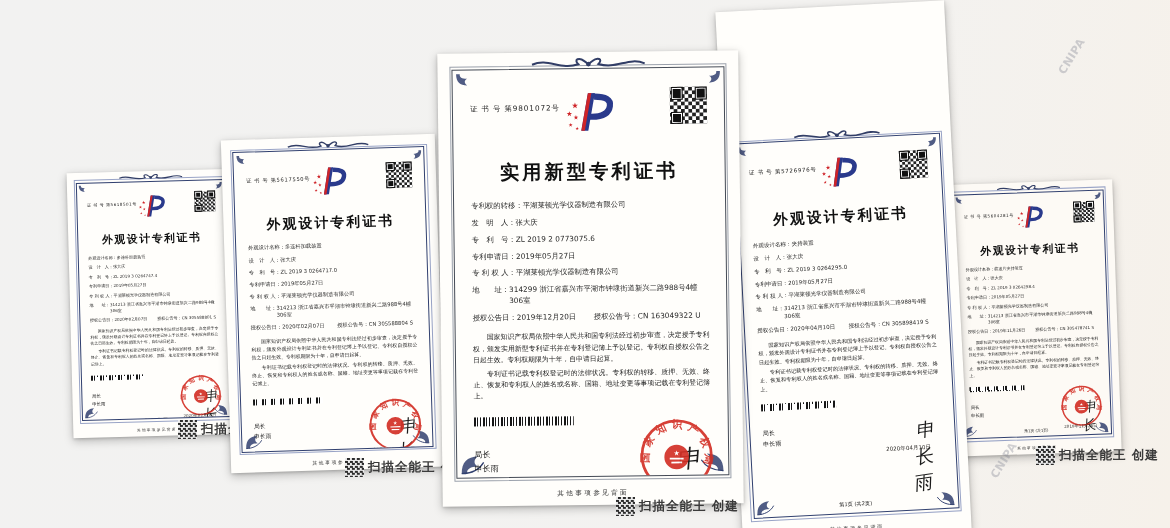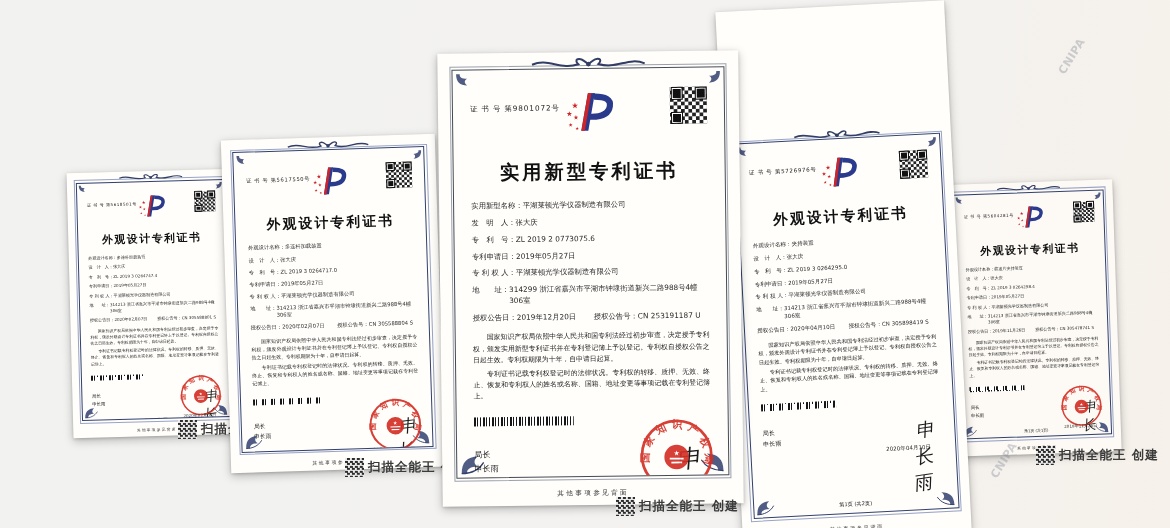--- a/index.html
+++ b/index.html
@@ -296,21 +296,21 @@
               <text x="8" y="41" font-size="6" fill="#cf2428">★</text>
               <text x="16" y="45" font-size="5" fill="#cf2428">★</text>
           </svg>
           <div class="qr">
               <i></i>
             </div>
         </div>
         <div class="ctitle">实用新型专利证书</div>
         <div class="flds">
           <div class="fld">
-              <span class="flabel">实用新型名称：</span>
+              <span class="flabel">专利权的转移：</span>
               <span class="fval">平湖莱顿光学仪器制造有限公司</span>
             </div>
           <div class="fld">
               <span class="flabel">发　明　人：</span>
               <span class="fval">张大庆</span>
             </div>
           <div class="fld">
               <span class="flabel">专　利　号：</span>
               <span class="fval">ZL 2019 2 0773075.6</span>
             </div>
@@ -323,21 +323,21 @@
               <span class="fval">平湖莱顿光学仪器制造有限公司</span>
             </div>
           <div class="fld">
               <span class="flabel">地　　址：</span>
               <span class="fval">314299 浙江省嘉兴市平湖市钟埭街道新兴二路988号4幢306室</span>
             </div>
           <div class="fld grantrow">
               <span class="flabel">授权公告日：</span>
               <span class="fval">2019年12月20日</span>
               <span class="flabel2">授权公告号：</span>
-              <span class="fval">CN 253191187 U</span>
+              <span class="fval">CN 163049322 U</span>
             </div>
         </div>
         <p class="law">国家知识产权局依照中华人民共和国专利法经过初步审查，决定授予专利权，颁发实用新型专利证书并在专利登记簿上予以登记。专利权自授权公告之日起生效。专利权期限为十年，自申请日起算。</p>
         <p class="law">专利证书记载专利权登记时的法律状况。专利权的转移、质押、无效、终止、恢复和专利权人的姓名或名称、国籍、地址变更等事项记载在专利登记簿上。</p>
         <div class="barcode"></div>
         <div class="signrow">
           <div class="director">
               <div>局长</div>
               <div>申长雨</div>
             </div>

